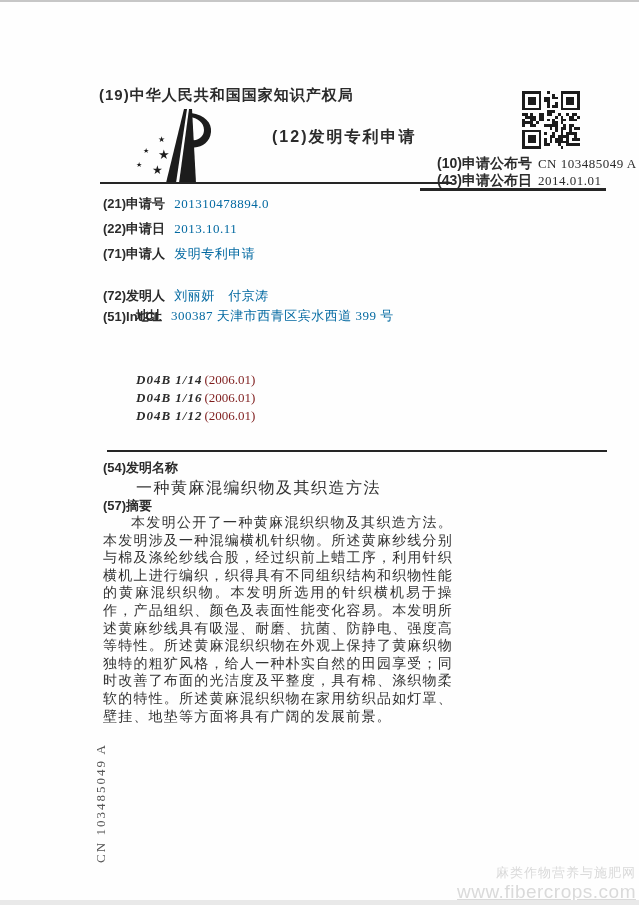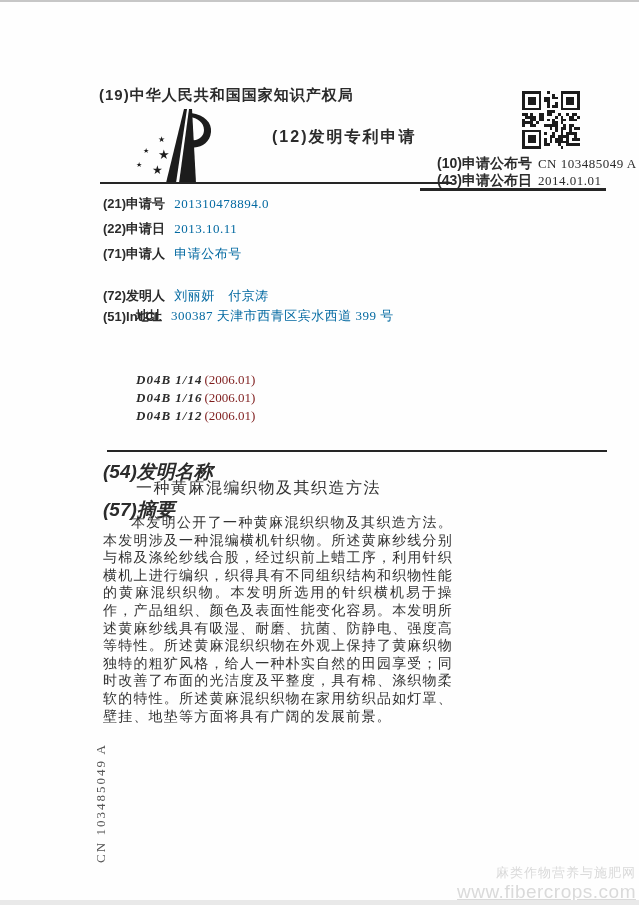--- a/index.html
+++ b/index.html
@@ -37,21 +37,21 @@
 
   .row{position:absolute;left:103px;font-size:13px;white-space:nowrap;}
   .row .lbl{font-size:13px;margin-right:9px;}
   .row .val{letter-spacing:0.5px;color:#0369a1;}
   .row.indent{left:136px;margin-top:44px;}
   .ipc-code{font-style:italic;font-weight:700;letter-spacing:1px;}
   .ipc-ver{margin-left:2px;color:#7f1d1d;}
 
   .pages-info{right:56px;top:431px;font-size:12px;letter-spacing:0.5px;color:#333;white-space:pre;}
 
-  .sec-label{left:103px;font-size:19px;font-style:italic;}
+  .sec-label{left:103px;font-size:13px;}
   .invention-title{left:136px;top:478px;font-size:16px;letter-spacing:1.5px;color:#333;}
   .abstract{
     left:103px;top:514px;width:350px;
     font-size:14px;line-height:17.6px;letter-spacing:1.2px;
     text-align:justify;text-indent:2em;color:#333;
   }
 
   .side-code{
     left:35px;top:795px;width:132px;text-align:center;
     transform:rotate(-90deg);
@@ -226,21 +226,21 @@
   <div class="rule rule-left"></div>
   <div class="rule rule-right"></div>
 
   <div class="row" style="top:195px">
     <span class="lbl hei">(21)申请号</span><span class="val">201310478894.0</span>
   </div>
   <div class="row" style="top:220px">
     <span class="lbl hei">(22)申请日</span><span class="val">2013.10.11</span>
   </div>
   <div class="row" style="top:245px">
-    <span class="lbl hei">(71)申请人</span><span class="val">申请公布号</span>
+    <span class="lbl hei">(71)申请人</span><span class="val">发明专利申请</span>
   </div>
   <div class="row indent" style="top:263px">
     <span class="lbl hei">地址</span><span class="val">300387 天津市西青区宾水西道 399 号</span>
   </div>
   <div class="row" style="top:287px">
     <span class="lbl hei">(72)发明人</span><span class="val">刘丽妍　付京涛</span>
   </div>
   <div class="row" style="top:309px">
     <span class="lbl hei">(51)Int.Cl.</span>
   </div>

